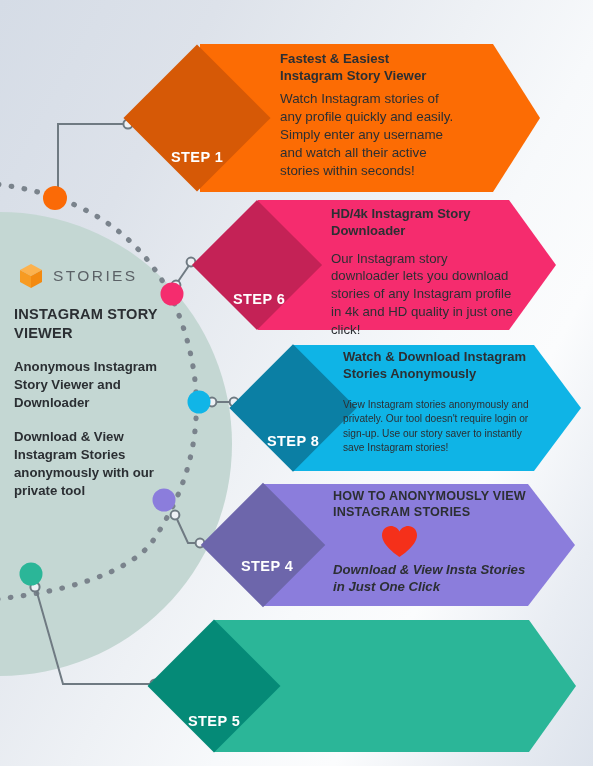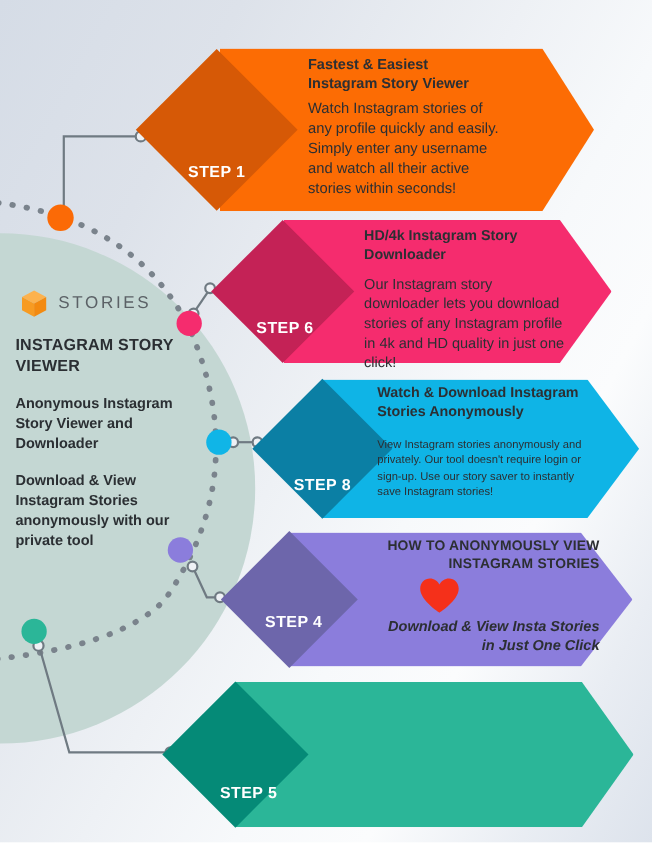--- a/index.html
+++ b/index.html
@@ -168,28 +168,28 @@
     <div class="content" style="left:50px; top:4px; width:200px;">
       <div class="head" style="font-size:13px;">Watch &amp; Download Instagram<br>Stories Anonymously</div>
       <div class="para" style="font-size:10.2px; margin-top:15px; line-height:1.42;">View Instagram stories anonymously and privately. Our tool doesn't require login or sign-up. Use our story saver to instantly save Instagram stories!</div>
     </div>
   </div>
 
   <div class="banner" style="left:263px; top:484px; width:312px; height:122px;">
     <div class="body-shape" style="width:312px; background:#8b7ddc;"></div>
     <div class="diamond" style="left:-44px; top:17px; width:88px; height:88px; background:#6d66ab;"></div>
     <div class="step-label" style="left:-22px; top:74px;">STEP 4</div>
-    <div class="content" style="left:70px; top:4px; width:212px;text-align:right;">
+    <div class="content" style="left:70px; top:4px; width:212px;">
       <div class="head" style="font-size:12.6px; letter-spacing:.2px;">HOW TO ANONYMOUSLY VIEW<br>INSTAGRAM STORIES</div>
       <svg class="heart" style="width:37px;height:33px;margin:4px 0 3px 48px;" viewBox="0 0 37 33">
         <path d="M18.5 32 C 18.5 32 1 21 1 10.3 C 1 4.6 5.2 1 9.8 1 C 13.6 1 16.8 3.4 18.5 6.4 C 20.2 3.4 23.4 1 27.2 1 C 31.8 1 36 4.6 36 10.3 C 36 21 18.5 32 18.5 32 Z" fill="#f5301a"></path>
       </svg>
       <div class="head" style="font-size:13.2px;font-style:italic;">Download &amp; View Insta Stories<br>in Just One Click</div>
     </div>
   </div>
 
   <div class="banner" style="left:214px; top:620px; width:362px; height:132px;">
     <div class="body-shape" style="width:362px; background:#2bb698;"></div>
     <div class="diamond" style="left:-47px; top:19px; width:94px; height:94px; background:#058a77;"></div>
-    <div class="step-label" style="left:-26px; top:93px;margin-left:12px;">STEP 5</div>
+    <div class="step-label" style="left:-26px; top:93px;">STEP 5</div>
   </div>
 
 </div>
 
 </body></html>

